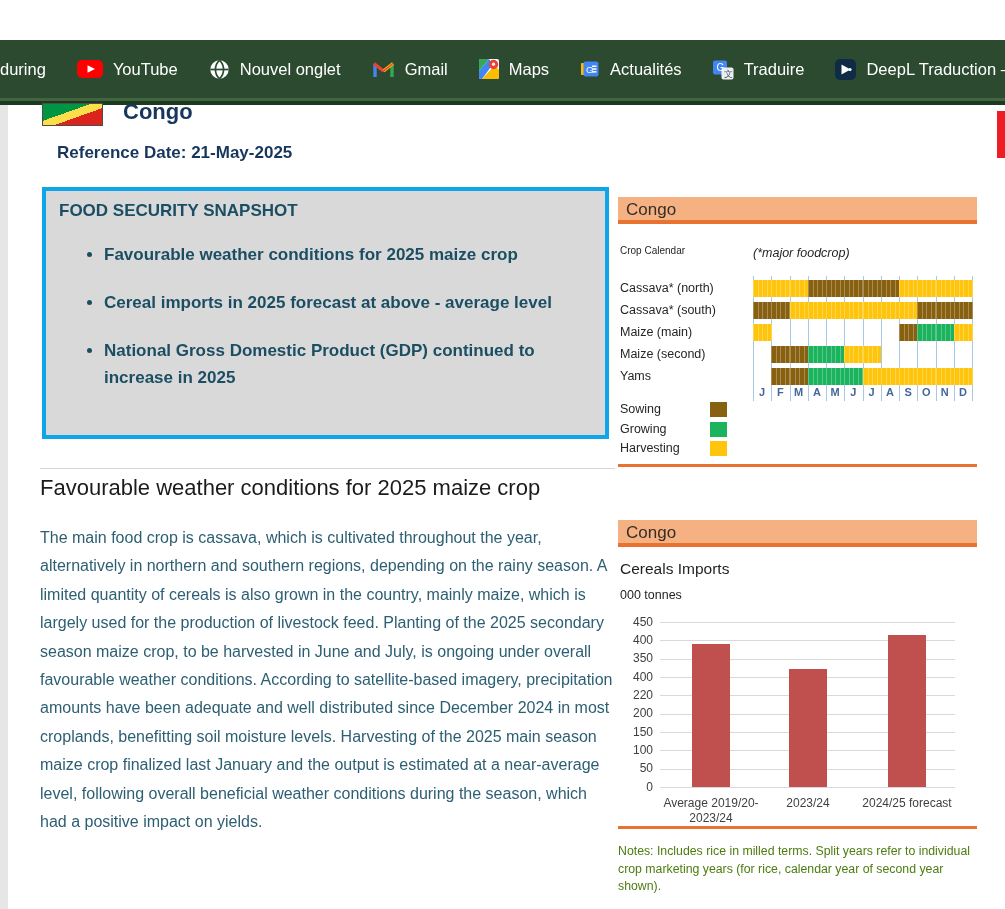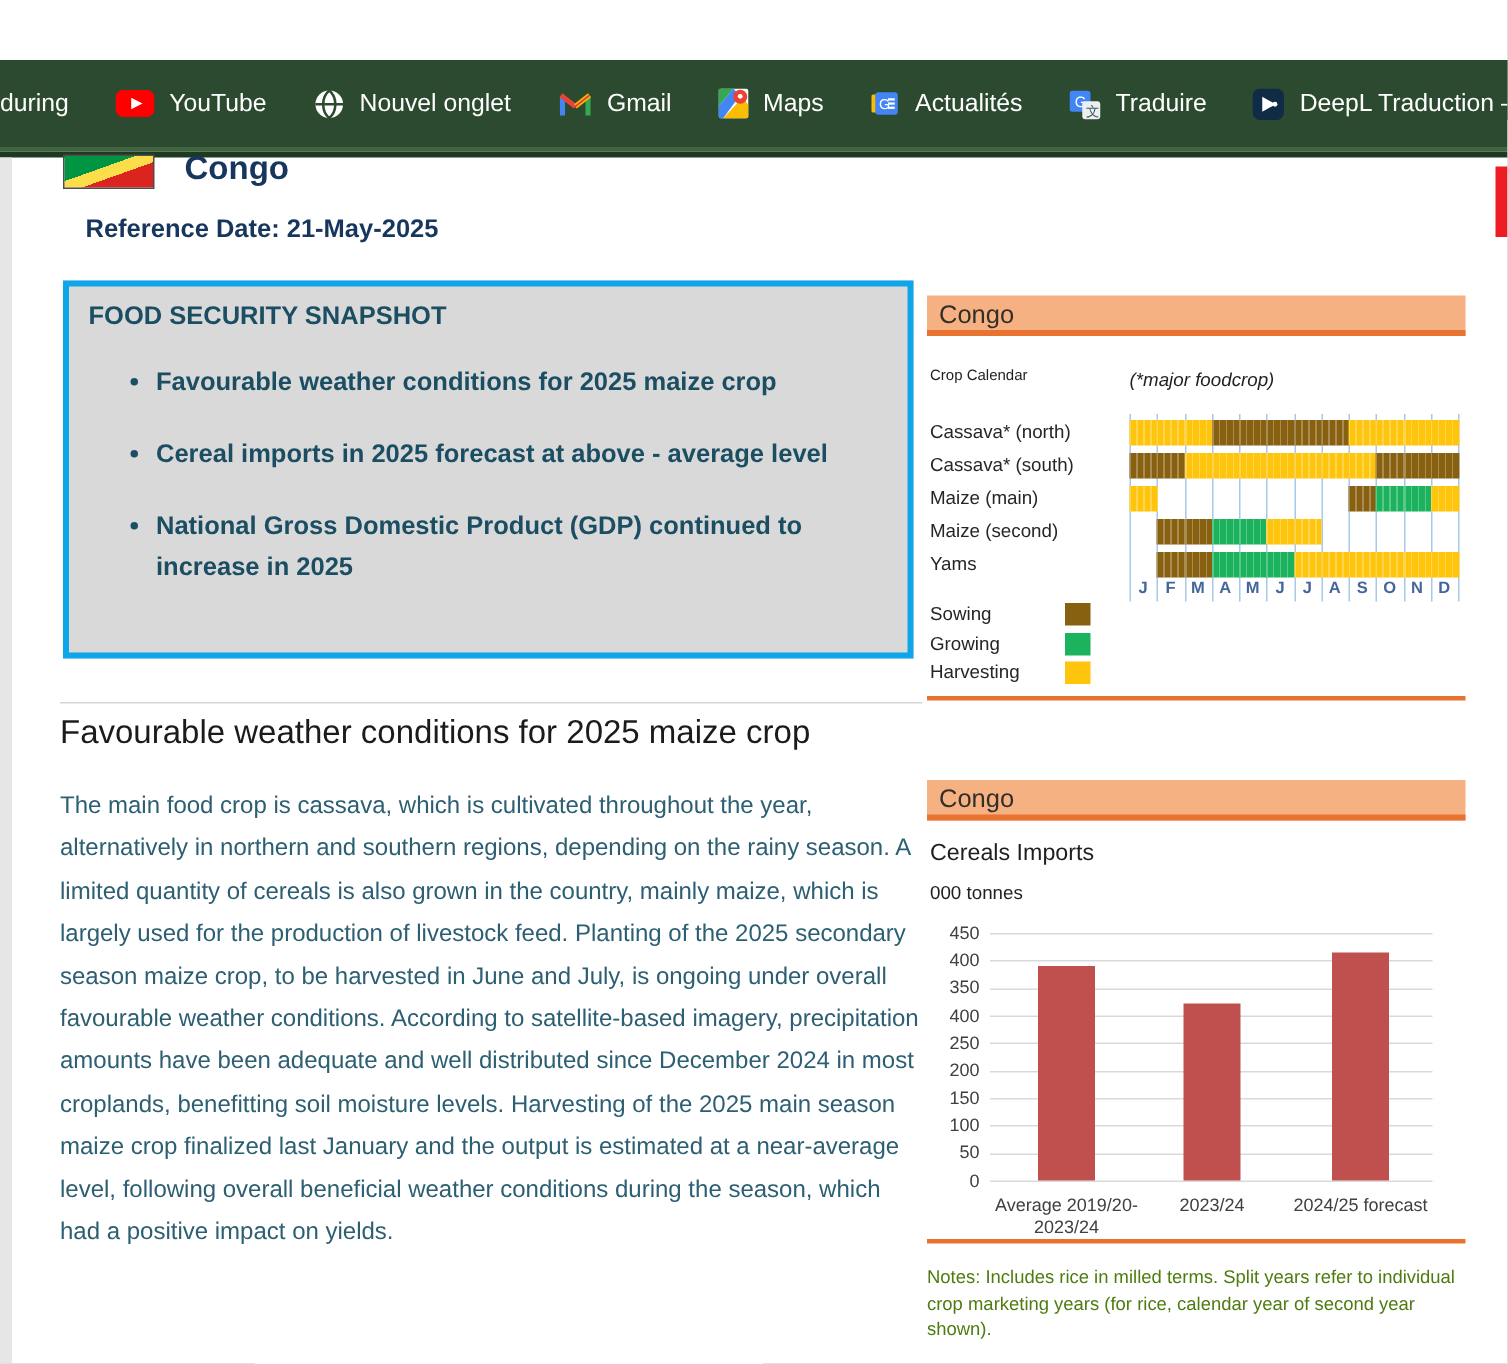--- a/index.html
+++ b/index.html
@@ -287,21 +287,21 @@
       <div class="tick-label" style="top: 164.5px;">0</div>
       <div class="grid-line" style="top: 153.667px;"></div>
       <div class="tick-label" style="top: 146.167px;">50</div>
       <div class="grid-line" style="top: 135.333px;"></div>
       <div class="tick-label" style="top: 127.833px;">100</div>
       <div class="grid-line" style="top: 117px;"></div>
       <div class="tick-label" style="top: 109.5px;">150</div>
       <div class="grid-line" style="top: 98.6667px;"></div>
       <div class="tick-label" style="top: 91.1667px;">200</div>
       <div class="grid-line" style="top: 80.3333px;"></div>
-      <div class="tick-label" style="top: 72.8333px;">250</div>
+      <div class="tick-label" style="top: 72.8333px;">220</div>
       <div class="grid-line" style="top: 62px;"></div>
       <div class="tick-label" style="top: 54.5px;">400</div>
       <div class="grid-line" style="top: 43.6667px;"></div>
       <div class="tick-label" style="top: 36.1667px;">350</div>
       <div class="grid-line" style="top: 25.3333px;"></div>
       <div class="tick-label" style="top: 17.8333px;">400</div>
       <div class="grid-line" style="top: 7px;"></div>
       <div class="tick-label" style="top: -0.5px;">450</div>
       <div class="chart-bar" style="left: 77px; top: 29px; height: 143px; background: rgb(192, 80, 77);"></div>
       <div class="cat-label" style="left: 35px;">Average 2019/20-2023/24</div>

